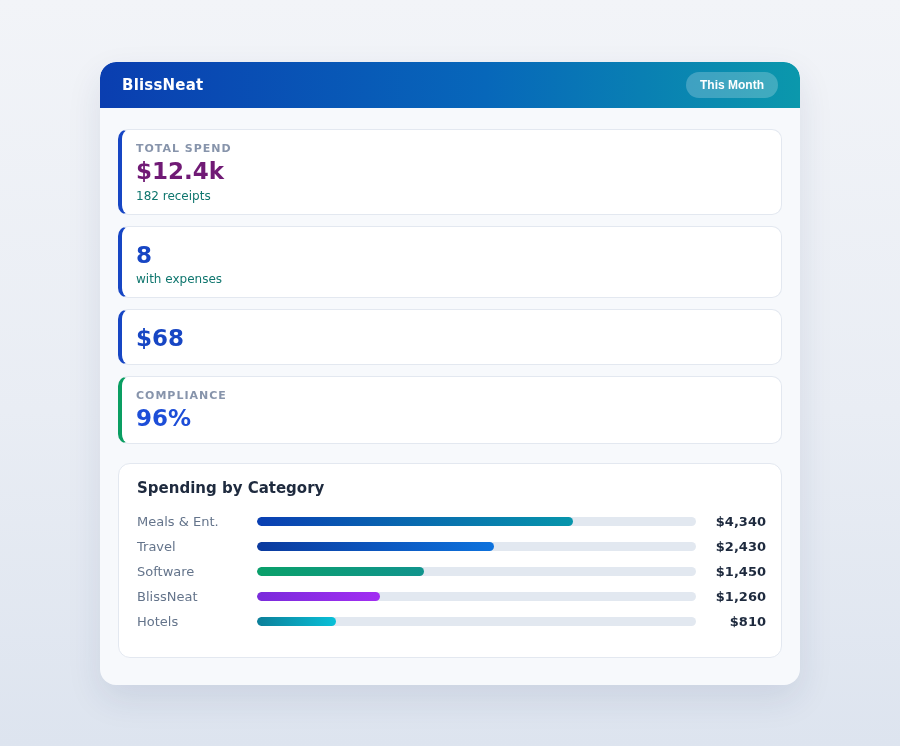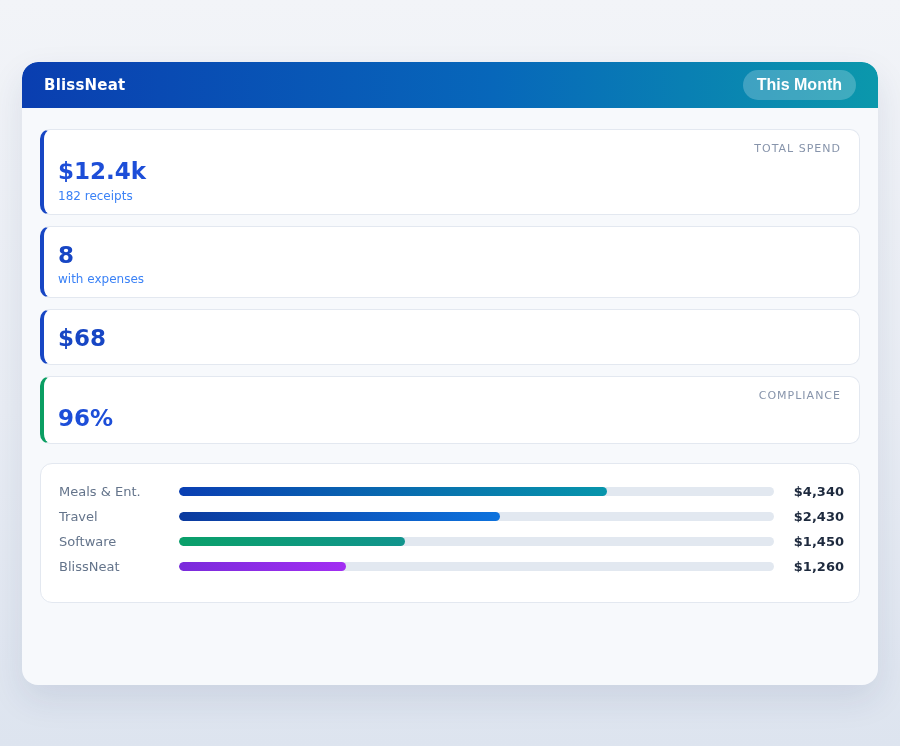--- a/index.html
+++ b/index.html
@@ -3,48 +3,48 @@
 <meta charset="utf-8">
 <style>
   * { margin:0; padding:0; box-sizing:border-box; }
   html,body { width:900px; height:746px; }
   body {
     font-family:"DejaVu Sans","Liberation Sans",sans-serif;
     background:linear-gradient(180deg,#f2f4f8 0%,#e9edf4 55%,#dde4ef 100%);
     overflow:hidden;
   }
   .app {
-    width:856px; height:623px; margin:62px auto 0 auto;
+    width:700px; height:623px; margin:62px auto 0 auto;
     background:#f7f9fc; border-radius:16px;
     box-shadow:0 14px 34px rgba(30,50,100,0.10);
     overflow:hidden;
   }
   .app-header {
     height:46px;
     background:linear-gradient(90deg,#0a3eb0 0%,#0767ba 55%,#0b98ac 100%);
     display:flex; align-items:center; justify-content:space-between;
     padding:0 22px; border-radius:16px 16px 0 0;
   }
   .app-title { color:#ffffff; font-size:15px; font-weight:bold; letter-spacing:.2px; }
   .period-badge {
     background:rgba(255,255,255,0.22); color:#ffffff;
-    font-size:16px; font-weight:bold;
+    font-size:12px; font-weight:bold;
     padding:6px 14px; border-radius:999px; border:none; cursor:pointer;
   }
   .content { padding:21px 18px 22px 18px; }
   .stat-card {
     background:#ffffff; border:1px solid #e3e8f0; border-left:4px solid #1746c4;
     border-radius:10px; padding:12px 18px 11px 14px; margin-bottom:11px;
   }
   .stat-label {
-    font-size:11px; font-weight:normal; letter-spacing:1px;
-    color:#8794ab; text-transform:uppercase;text-align:right;
+    font-size:11px; font-weight:bold; letter-spacing:1px;
+    color:#8794ab; text-transform:uppercase;
   }
   .stat-value { font-size:23px; font-weight:bold; color:#1746c4; margin-top:3px; line-height:1.2; }
-  .stat-sub { font-size:12px; color:#3b82f6; margin-top:3px; }
+  .stat-sub { font-size:12px; color:#0f766e; margin-top:3px; }
   .stat-sub:empty { display:none; }
   .chart-card {
     background:#ffffff; border:1px solid #e3e8f0; border-radius:12px;
     margin-top:19px; padding:15px 15px 23px 18px;
   }
   .chart-title { font-size:15px; font-weight:bold; color:#1e2a3e; margin-bottom:12px; }
   .chart-row { display:flex; align-items:center; height:25px;justify-content:flex-end; }
   .cat-label { width:120px; font-size:13px; color:#64748b; flex:none; }
   .bar-track {
     flex:1; height:9px; border-radius:5px; background:#e2e8f0;
@@ -62,41 +62,42 @@
 <div class="app">
   <div class="app-header">
     <div class="app-title">BlissNeat</div>
     <button class="period-badge">This Month</button>
   </div>
 
   <div class="content">
 
     <div class="stat-card" style="border-left-color: rgb(23, 70, 196);">
       <div class="stat-label">TOTAL SPEND</div>
-      <div class="stat-value" style="color: #1d4ed8;">$12.4k</div>
+      <div class="stat-value" style="color: #701a75;">$12.4k</div>
       <div class="stat-sub">182 receipts</div>
     </div>
 
     <div class="stat-card" style="border-left-color: rgb(23, 70, 196);">
       <div class="stat-value" style="color: rgb(23, 70, 196);">8</div>
       <div class="stat-sub">with expenses</div>
     </div>
 
     <div class="stat-card" style="border-left-color: rgb(23, 70, 196);">
       <div class="stat-value" style="color: rgb(23, 70, 196);">$68</div>
 
     </div>
 
     <div class="stat-card" style="border-left-color: rgb(10, 158, 98);">
       <div class="stat-label">COMPLIANCE</div>
       <div class="stat-value" style="color: #1d4ed8;">96%</div>
 
     </div>
 
     <div class="chart-card">
+      <div class="chart-title">Spending by Category</div>
 
       <div class="chart-row">
         <div class="cat-label">Meals &amp; Ent.</div>
         <div class="bar-track">
           <div class="bar-fill" style="width: 72%; background: linear-gradient(90deg, rgb(10, 63, 179), rgb(7, 149, 171));"></div>
         </div>
         <div class="row-amount">$4,340</div>
       </div>
 
       <div class="chart-row">
@@ -116,16 +117,23 @@
       </div>
 
       <div class="chart-row">
         <div class="cat-label">BlissNeat</div>
         <div class="bar-track">
           <div class="bar-fill" style="width: 28%; background: linear-gradient(90deg, rgb(122, 43, 219), rgb(162, 46, 242));"></div>
         </div>
         <div class="row-amount">$1,260</div>
       </div>
 
+      <div class="chart-row">
+        <div class="cat-label">Hotels</div>
+        <div class="bar-track">
+          <div class="bar-fill" style="width: 18%; background: linear-gradient(90deg, rgb(12, 127, 153), rgb(9, 192, 216));"></div>
+        </div>
+        <div class="row-amount">$810</div>
+      </div>
 
     </div>
   </div>
 </div>
 
 </body></html>

